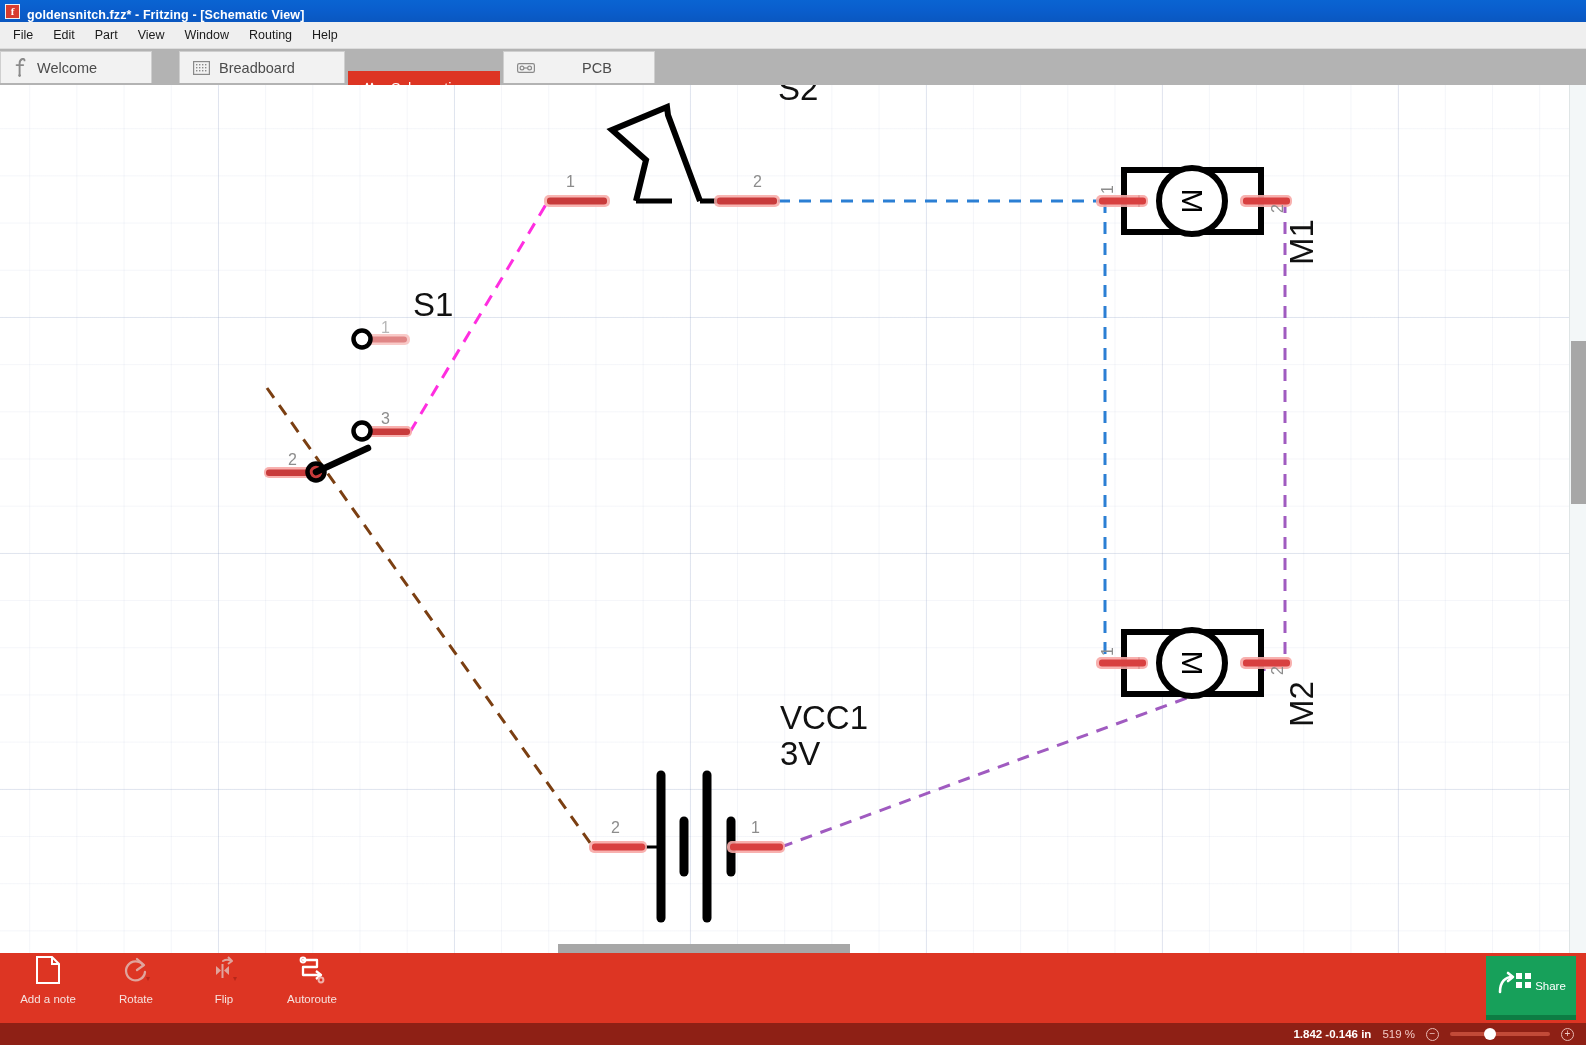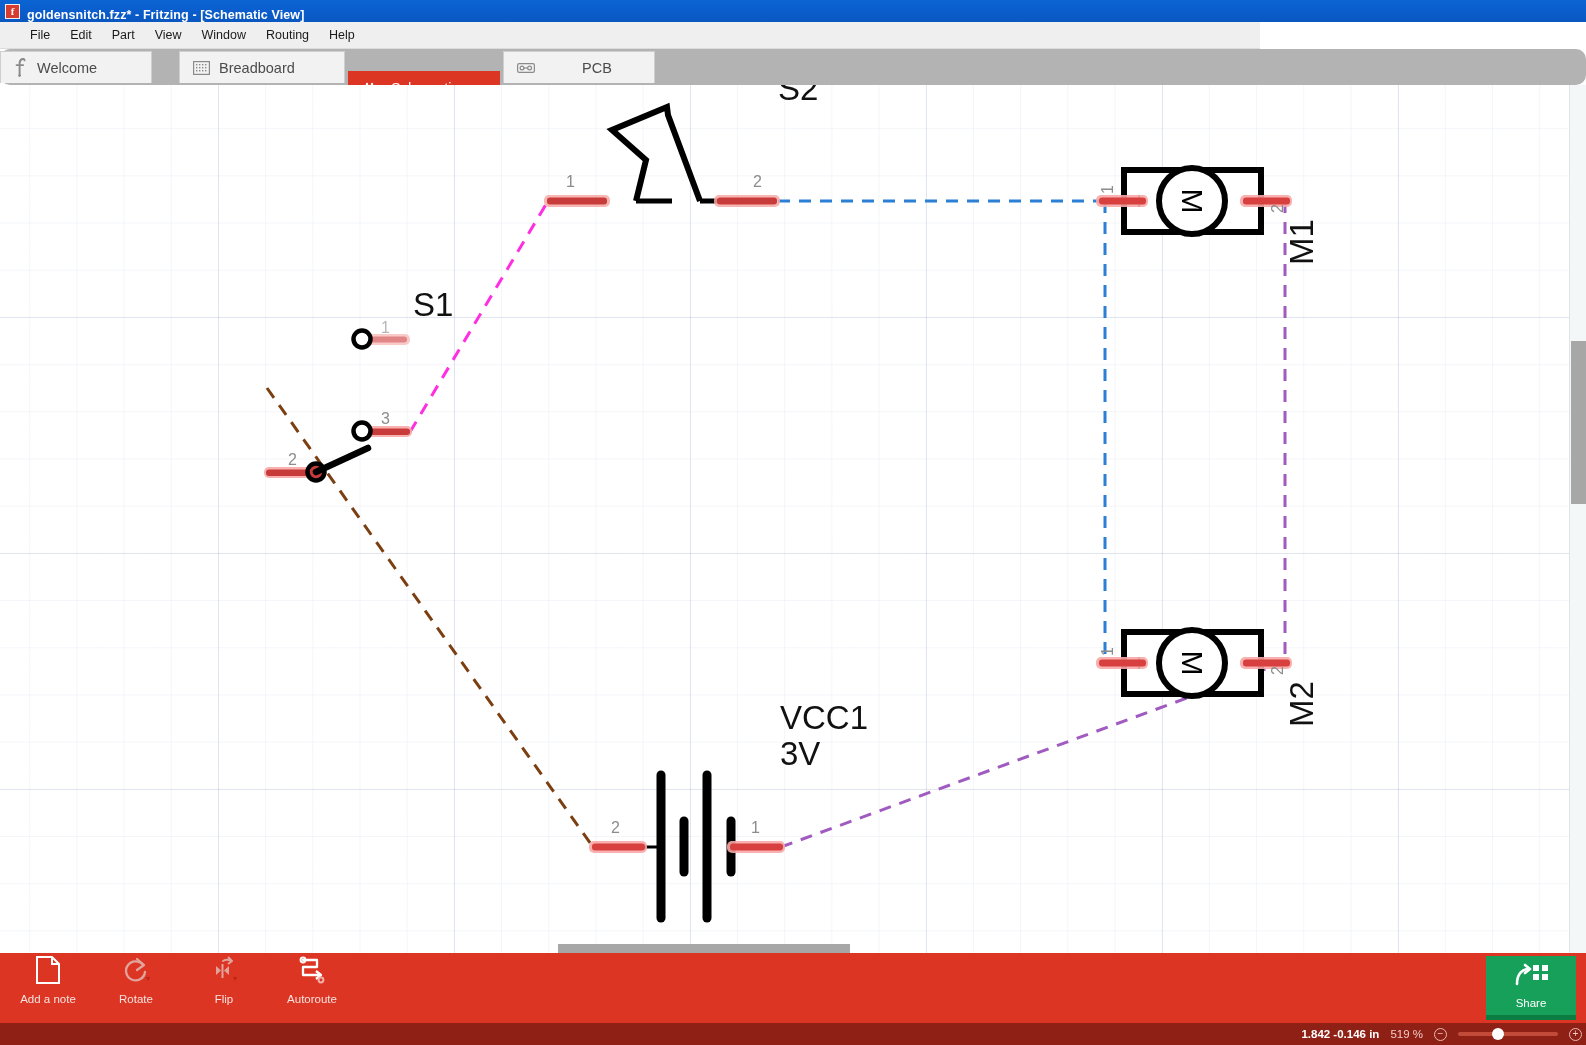--- a/index.html
+++ b/index.html
@@ -22,35 +22,34 @@
     color: #ffffff; font-size: 11px; font-weight: bold; line-height: 13px;
     text-align: center; font-family: "Liberation Serif", serif;
   }
   .titlebar-text {
     color: #ffffff; font-size: 12.5px; font-weight: bold;
     letter-spacing: 0.1px; white-space: nowrap; margin-top: 8px;
   }
 
   
   .menubar {
-    position: absolute; left: 0; top: 22px; width: 1260px; height: 27px;
+    position: absolute; left: 0; top: 22px; width: 1586px; height: 27px;
     background: #efefef; border-bottom: 1px solid #dcdcdc;
-    display: flex; align-items: center; padding-left: 20px;
+    display: flex; align-items: center; padding-left: 3px;
   }
   .menu-item {
     font-size: 12.5px; color: #1a1a1a; padding: 4px 10px; cursor: default;
     white-space: nowrap;
   }
 
   
   .tabbar {
     position: absolute; left: 0; top: 49px; width: 1586px; height: 36px;
     background: #b3b3b3; display: flex; align-items: flex-start;
     padding-top: 2px;
-    border-radius: 10px;
   }
   .tab {
     height: 32px; display: flex; align-items: center; gap: 9px;
     padding: 0 18px 0 13px; margin-right: 3px;
     background: #f2f2f2; color: #4c4c4c; font-size: 14.5px;
     border: 1px solid #cfcfcf; border-bottom: none; cursor: default;
     position: relative;
   }
   .tab.active {
     background: #dd3523; color: #ffffff; border-color: #dd3523;
@@ -116,30 +115,30 @@
   .btool-label { font-size: 11.5px; color: #f6e2de; white-space: nowrap; }
 
   .status-msg {
     position: absolute; left: 0; right: 0; top: 24px;
     text-align: center; color: #f9dedb; font-size: 14.5px;
     pointer-events: none;
   }
   .share-btn {
     position: absolute; right: 10px; top: 3px; width: 90px; height: 64px;
     background: #17a05a; border-bottom: 5px solid #0d7c43;
-    display: flex; flex-direction: column; align-items: center; justify-content: center;
+    display: flex; flex-direction: row; align-items: center; justify-content: center;
     gap: 3px; cursor: default;
   }
   .share-label { font-size: 11.5px; color: #ffffff; }
 
   
   .statusbar {
     position: absolute; left: 0; top: 1023px; width: 1586px; height: 22px;
     background: #8e2015; display: flex; align-items: center;
-    justify-content: flex-end; padding-right: 4px; gap: 11px;
+    justify-content: flex-end; padding-right: 12px; gap: 11px;
   }
   .coords { color: #ffffff; font-size: 11.5px; font-weight: bold; }
   .zoomval { color: #f2c9c4; font-size: 11.5px; }
   .zoom-btn {
     width: 13px; height: 13px; border: 1.4px solid #e8b9b3; border-radius: 50%;
     color: #f0cac5; font-size: 10px; line-height: 10px; text-align: center;
     cursor: default; display: flex; align-items: center; justify-content: center;
   }
   .zoom-slider {
     width: 100px; height: 4px; background: #c24a38; position: relative;

